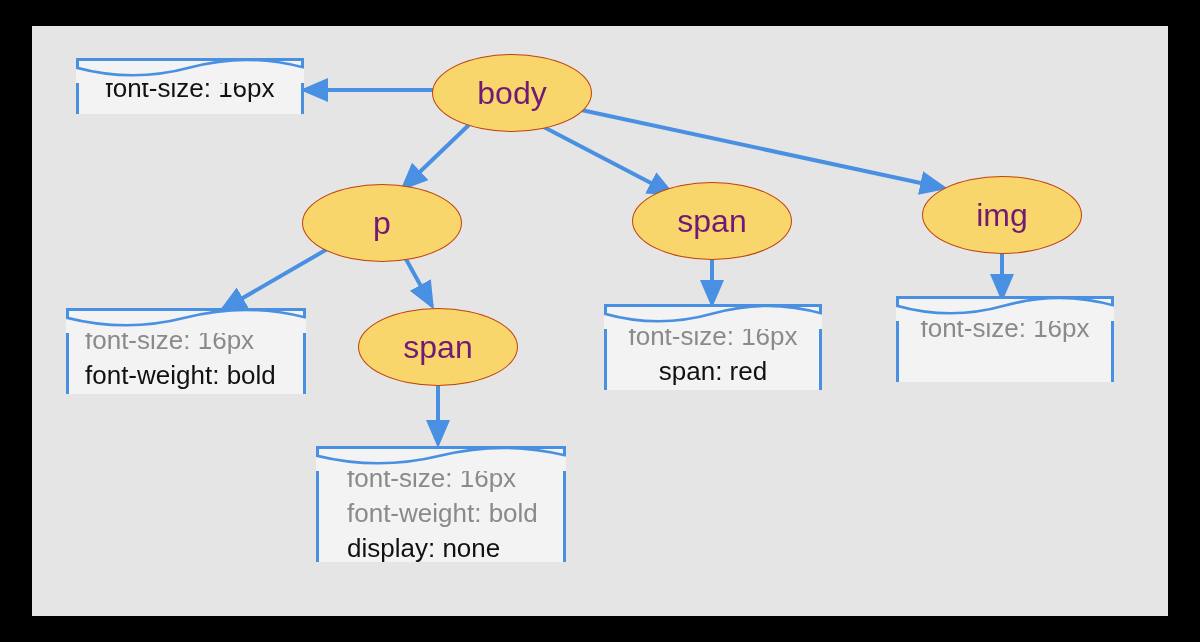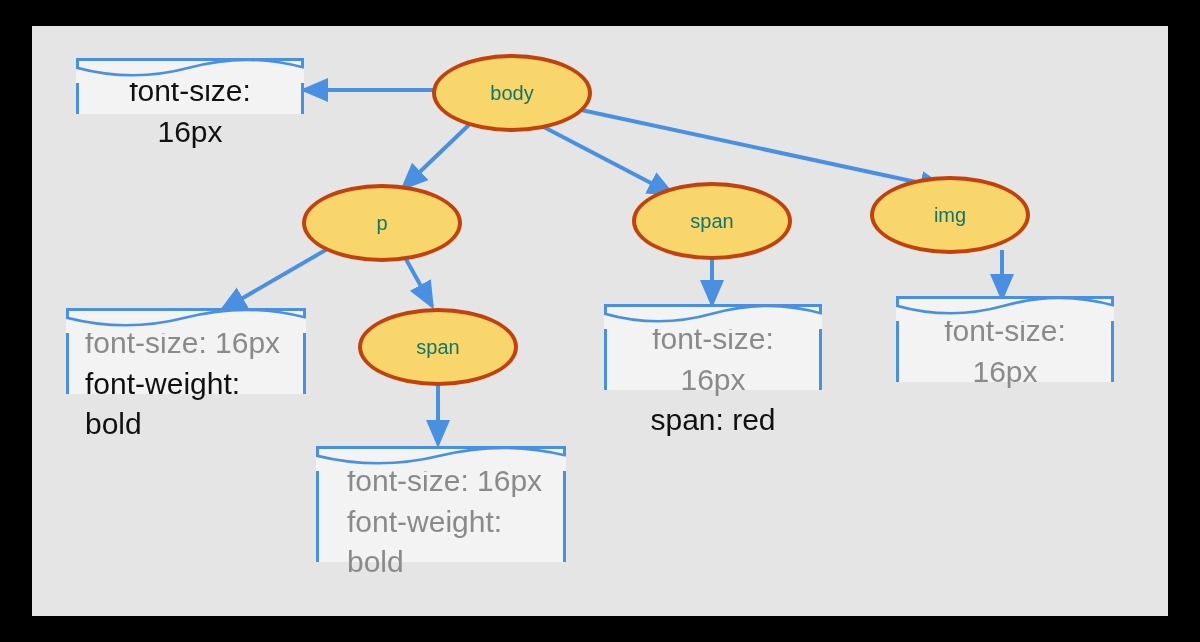--- a/index.html
+++ b/index.html
@@ -22,40 +22,40 @@
     position:absolute;
     left:0;top:0;
     width:1136px;
     height:590px;
   }
 
   
   .node{
     position:absolute;
     box-sizing:border-box;
-    border:4px solid #c2410c;
+    border:1px solid #c2410c;
     background:#f9d66b;
     border-radius:50%;
     display:flex;
     align-items:center;
     justify-content:center;
-    font-size:20px;
-    color:#0f766e;
+    font-size:32px;
+    color:#701a75;
   }
 
   
   .card{
     position:absolute;
     box-sizing:border-box;
     
     border:3px solid #4a90e2;
     border-bottom:none;
     background:#f3f3f3;
     padding:12px 16px 18px 16px;
-    font-size:30px;
+    font-size:26px;
     line-height:1.35;
     text-align:center;
     color:#111;
   }
   .card .inh{color:#8a8a8a;} 
   .card svg.wave{
     position:absolute;
     left:-3px;
     right:-3px;
     bottom:-14px;
@@ -101,21 +101,21 @@
   </div>
 
   <div class="node" style="left:270px;top:158px;width:160px;height:78px">
     <span>p</span>
   </div>
 
   <div class="node" style="left:600px;top:156px;width:160px;height:78px">
     <span>span</span>
   </div>
 
-  <div class="node" style="left:838px;top:150px;width:160px;height:78px">
+  <div class="node" style="left:890px;top:150px;width:160px;height:78px">
     <span>img</span>
   </div>
 
   <div class="node" style="left:326px;top:282px;width:160px;height:78px">
     <span>span</span>
   </div>
 
   <div class="card" style="left:44px;top:32px;width:228px;height:56px;text-align:center;padding-top:10px">
     <div>font-size: 16px</div>
     <svg class="wave" viewBox="0 0 100 10" preserveAspectRatio="none">
@@ -146,19 +146,20 @@
     <div class="inh">font-size: 16px</div>
     <svg class="wave" viewBox="0 0 100 10" preserveAspectRatio="none">
       <path d="M0,3 Q25,10 50,3 T100,3 L100,10 L0,10 Z" fill="#f3f3f3"></path>
       <path d="M0,3 Q25,10 50,3 T100,3" stroke="#4a90e2" stroke-width="1.2" fill="none"></path>
     </svg>
   </div>
 
   <div class="card" style="left:284px;top:420px;width:250px;height:116px;text-align:left;padding-left:28px">
     <div class="inh">font-size: 16px</div>
     <div class="inh">font-weight: bold</div>
+    <div>display: none</div>
     <svg class="wave" viewBox="0 0 100 10" preserveAspectRatio="none">
       <path d="M0,3 Q25,10 50,3 T100,3 L100,10 L0,10 Z" fill="#f3f3f3"></path>
       <path d="M0,3 Q25,10 50,3 T100,3" stroke="#4a90e2" stroke-width="1.2" fill="none"></path>
     </svg>
   </div>
 
 </div>
 
 </body></html>

